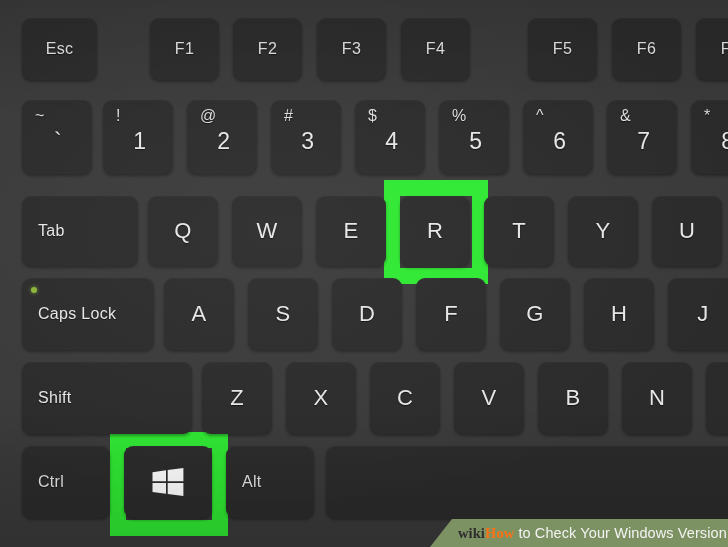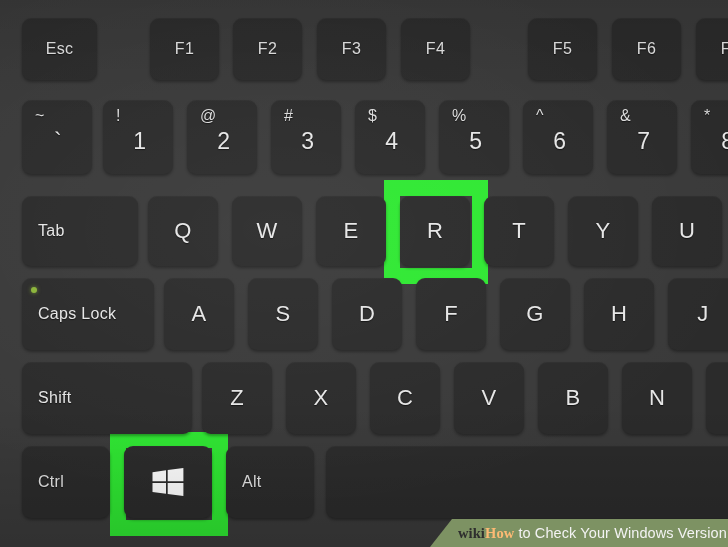--- a/index.html
+++ b/index.html
@@ -137,21 +137,21 @@
     letter-spacing: 0.1px;
   }
   #wm-text .wiki {
     font-family: "Liberation Serif", serif;
     font-weight: 700;
     color: #2e2e2e;
   }
   #wm-text .how {
     font-family: "Liberation Serif", serif;
     font-weight: 700;
-    color: #fdba74;
+    color: #f97316;
     margin-top: 8px;
   }
 </style>
 </head>
 <body>
 
 <div id="stage">
 
   <div id="highlights-layer">
       <div class="hl" style="left: 384px; top: 180px; width: 104px; height: 104px; border: 16px solid rgb(47, 232, 50);"></div>

